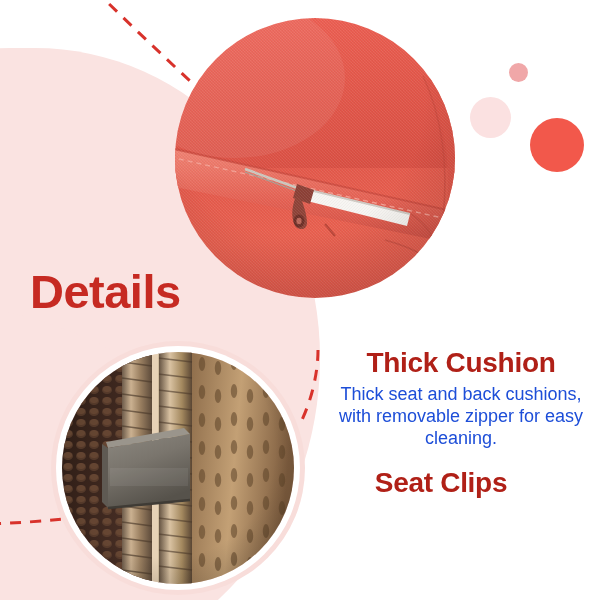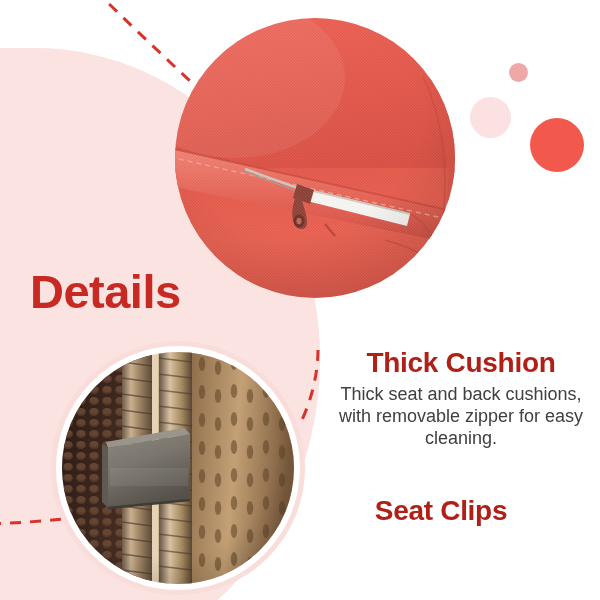--- a/index.html
+++ b/index.html
@@ -97,26 +97,26 @@
   .feature-title {
     font-size: 28px;
     font-weight: bold;
     color: #b02017;
     line-height: 1.1;
     margin: 0 0 5px 0;
     letter-spacing: -0.3px;
   }
   .feature-body {
     font-size: 18px;
-    color: #404040;
+    color: #1d4ed8;
     line-height: 1.22;
     margin: 0;
   }
   #feat-cushion { left: 330px; top: 332px; width: 262px; margin-top: 16px; }
-  #feat-clips   { left: 282px; top: 496px; width: 318px; }
+  #feat-clips   { left: 282px; top: 468px; width: 318px; }
 </style>
 </head>
 <body>
 
 <div id="poster">
 
   <div class="bg-blob"></div>
   <div class="bg-blob-2"></div>
 
   <svg class="dash-svg" viewBox="0 0 600 600">

